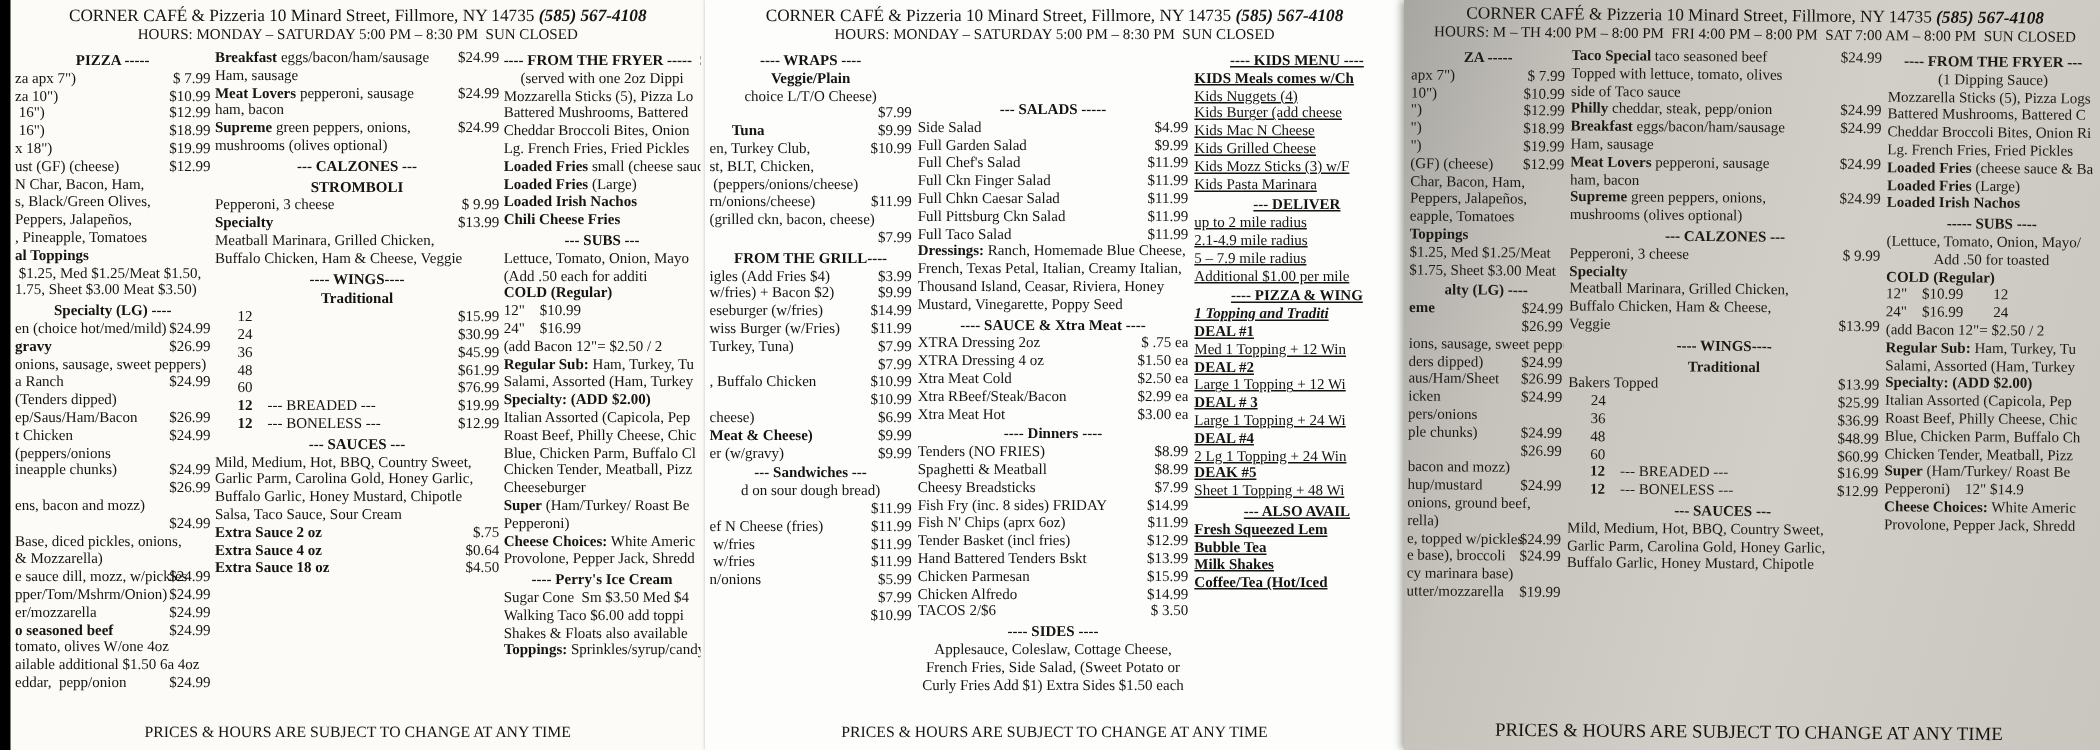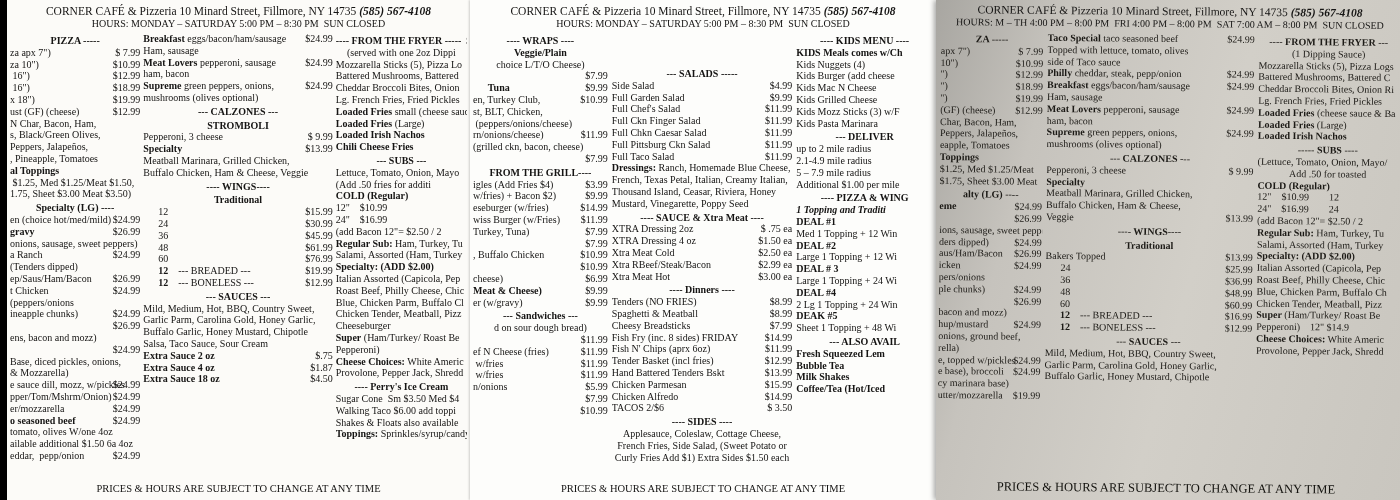--- a/index.html
+++ b/index.html
@@ -14,21 +14,21 @@
   .title{text-align:center;font-size:11.5px;padding-top:5px;white-space:pre;}
   .phone{font-weight:bold;font-style:italic;}
   .hours{text-align:center;font-size:10px;margin-top:1px;white-space:pre;}
   .cols{display:flex;padding:4px 3px 0 3px;height:436px;}
   .col{overflow:hidden;height:100%;}
   .p1 .col:nth-child(1){width:132px;}
   .p1 .col:nth-child(2){width:192px;padding:0 3px;}
   .p1 .col:nth-child(3){width:133px;}
   .p2 .col:nth-child(1){width:136px;}
   .p2 .col:nth-child(2){width:182px;padding:0 4px;margin-top:33px;}
-  .p2 .col:nth-child(3){width:138px;}
+  .p2 .col:nth-child(3){width:138px;text-decoration:underline;}
   .p3 .col:nth-child(1){width:104px;}
   .p3 .col:nth-child(2){width:210px;padding:0 4px;}
   .p3 .col:nth-child(3){width:142px;}
   .ln{font-size:10px;line-height:11.8px;white-space:pre;overflow:hidden;}
   .ln.hd{font-weight:bold;text-align:center;margin-top:2px;}
   .ln.ctr{text-align:center;}
   .ln .b{font-weight:bold;}
   .ln.it .b{font-style:italic;}
   .ln .pr{float:right;}
   .foot{position:absolute;bottom:6px;left:0;width:100%;text-align:center;font-size:10.5px;white-space:pre;}
@@ -104,37 +104,37 @@
             <div class="ln"><span class="pr">$61.99</span><span>      48</span></div>
             <div class="ln"><span class="pr">$76.99</span><span>      60</span></div>
             <div class="ln"><span class="pr">$19.99</span><span class="b">      12</span><span>    --- BREADED ---</span></div>
             <div class="ln"><span class="pr">$12.99</span><span class="b">      12</span><span>    --- BONELESS ---</span></div>
             <div class="ln hd">--- SAUCES ---</div>
             <div class="ln"><span>Mild, Medium, Hot, BBQ, Country Sweet,</span></div>
             <div class="ln"><span>Garlic Parm, Carolina Gold, Honey Garlic,</span></div>
             <div class="ln"><span>Buffalo Garlic, Honey Mustard, Chipotle</span></div>
             <div class="ln"><span>Salsa, Taco Sauce, Sour Cream</span></div>
             <div class="ln"><span class="pr">$.75</span><span class="b">Extra Sauce 2 oz</span></div>
-            <div class="ln"><span class="pr">$1.87</span><span class="b">Extra Sauce 4 oz</span></div>
+            <div class="ln"><span class="pr">$0.64</span><span class="b">Extra Sauce 4 oz</span></div>
             <div class="ln"><span class="pr">$4.50</span><span class="b">Extra Sauce 18 oz</span></div>
           </div>
         <div class="col">
             <div class="ln hd">---- FROM THE FRYER -----  $7</div>
             <div class="ln ctr"><span>(served with one 2oz Dippi</span></div>
             <div class="ln"><span>Mozzarella Sticks (5), Pizza Lo</span></div>
             <div class="ln"><span>Battered Mushrooms, Battered</span></div>
             <div class="ln"><span>Cheddar Broccoli Bites, Onion</span></div>
             <div class="ln"><span>Lg. French Fries, Fried Pickles</span></div>
             <div class="ln"><span class="b">Loaded Fries</span><span> small (cheese sauce &amp;</span></div>
             <div class="ln"><span class="b">Loaded Fries</span><span> (Large)</span></div>
             <div class="ln"><span class="b">Loaded Irish Nachos</span></div>
             <div class="ln"><span class="b">Chili Cheese Fries</span></div>
             <div class="ln hd">--- SUBS ---</div>
             <div class="ln"><span>Lettuce, Tomato, Onion, Mayo</span></div>
-            <div class="ln"><span>(Add .50 fries for additi</span></div>
+            <div class="ln"><span>(Add .50 each for additi</span></div>
             <div class="ln"><span class="b">COLD (Regular)</span></div>
             <div class="ln"><span>12"    $10.99</span></div>
             <div class="ln"><span>24"    $16.99</span></div>
             <div class="ln"><span>(add Bacon 12"= $2.50 / 2</span></div>
             <div class="ln"><span class="b">Regular Sub:</span><span> Ham, Turkey, Tu</span></div>
             <div class="ln"><span>Salami, Assorted (Ham, Turkey</span></div>
             <div class="ln"><span class="b">Specialty: (ADD $2.00)</span></div>
             <div class="ln"><span>Italian Assorted (Capicola, Pep</span></div>
             <div class="ln"><span>Roast Beef, Philly Cheese, Chic</span></div>
             <div class="ln"><span>Blue, Chicken Parm, Buffalo Cl</span></div>
@@ -283,21 +283,21 @@
             <div class="ln"><span>Peppers, Jalapeños,</span></div>
             <div class="ln"><span>eapple, Tomatoes</span></div>
             <div class="ln"><span class="b">Toppings</span></div>
             <div class="ln"><span>$1.25, Med $1.25/Meat</span></div>
             <div class="ln"><span>$1.75, Sheet $3.00 Meat</span></div>
             <div class="ln hd">alty (LG) ----</div>
             <div class="ln"><span class="pr">$24.99</span><span class="b">eme</span></div>
             <div class="ln"><span class="pr">$26.99</span></div>
             <div class="ln"><span>ions, sausage, sweet peppers)</span></div>
             <div class="ln"><span class="pr">$24.99</span><span>ders dipped)</span></div>
-            <div class="ln"><span class="pr">$26.99</span><span>aus/Ham/Bacon</span></div>
+            <div class="ln"><span class="pr">$26.99</span><span>aus/Ham/Sheet</span></div>
             <div class="ln"><span class="pr">$24.99</span><span>icken</span></div>
             <div class="ln"><span>pers/onions</span></div>
             <div class="ln"><span class="pr">$24.99</span><span>ple chunks)</span></div>
             <div class="ln"><span class="pr">$26.99</span></div>
             <div class="ln"><span>bacon and mozz)</span></div>
             <div class="ln"><span class="pr">$24.99</span><span>hup/mustard</span></div>
             <div class="ln"><span>onions, ground beef,</span></div>
             <div class="ln"><span>rella)</span></div>
             <div class="ln"><span class="pr">$24.99</span><span>e, topped w/pickles</span></div>
             <div class="ln"><span class="pr">$24.99</span><span>e base), broccoli</span></div>

